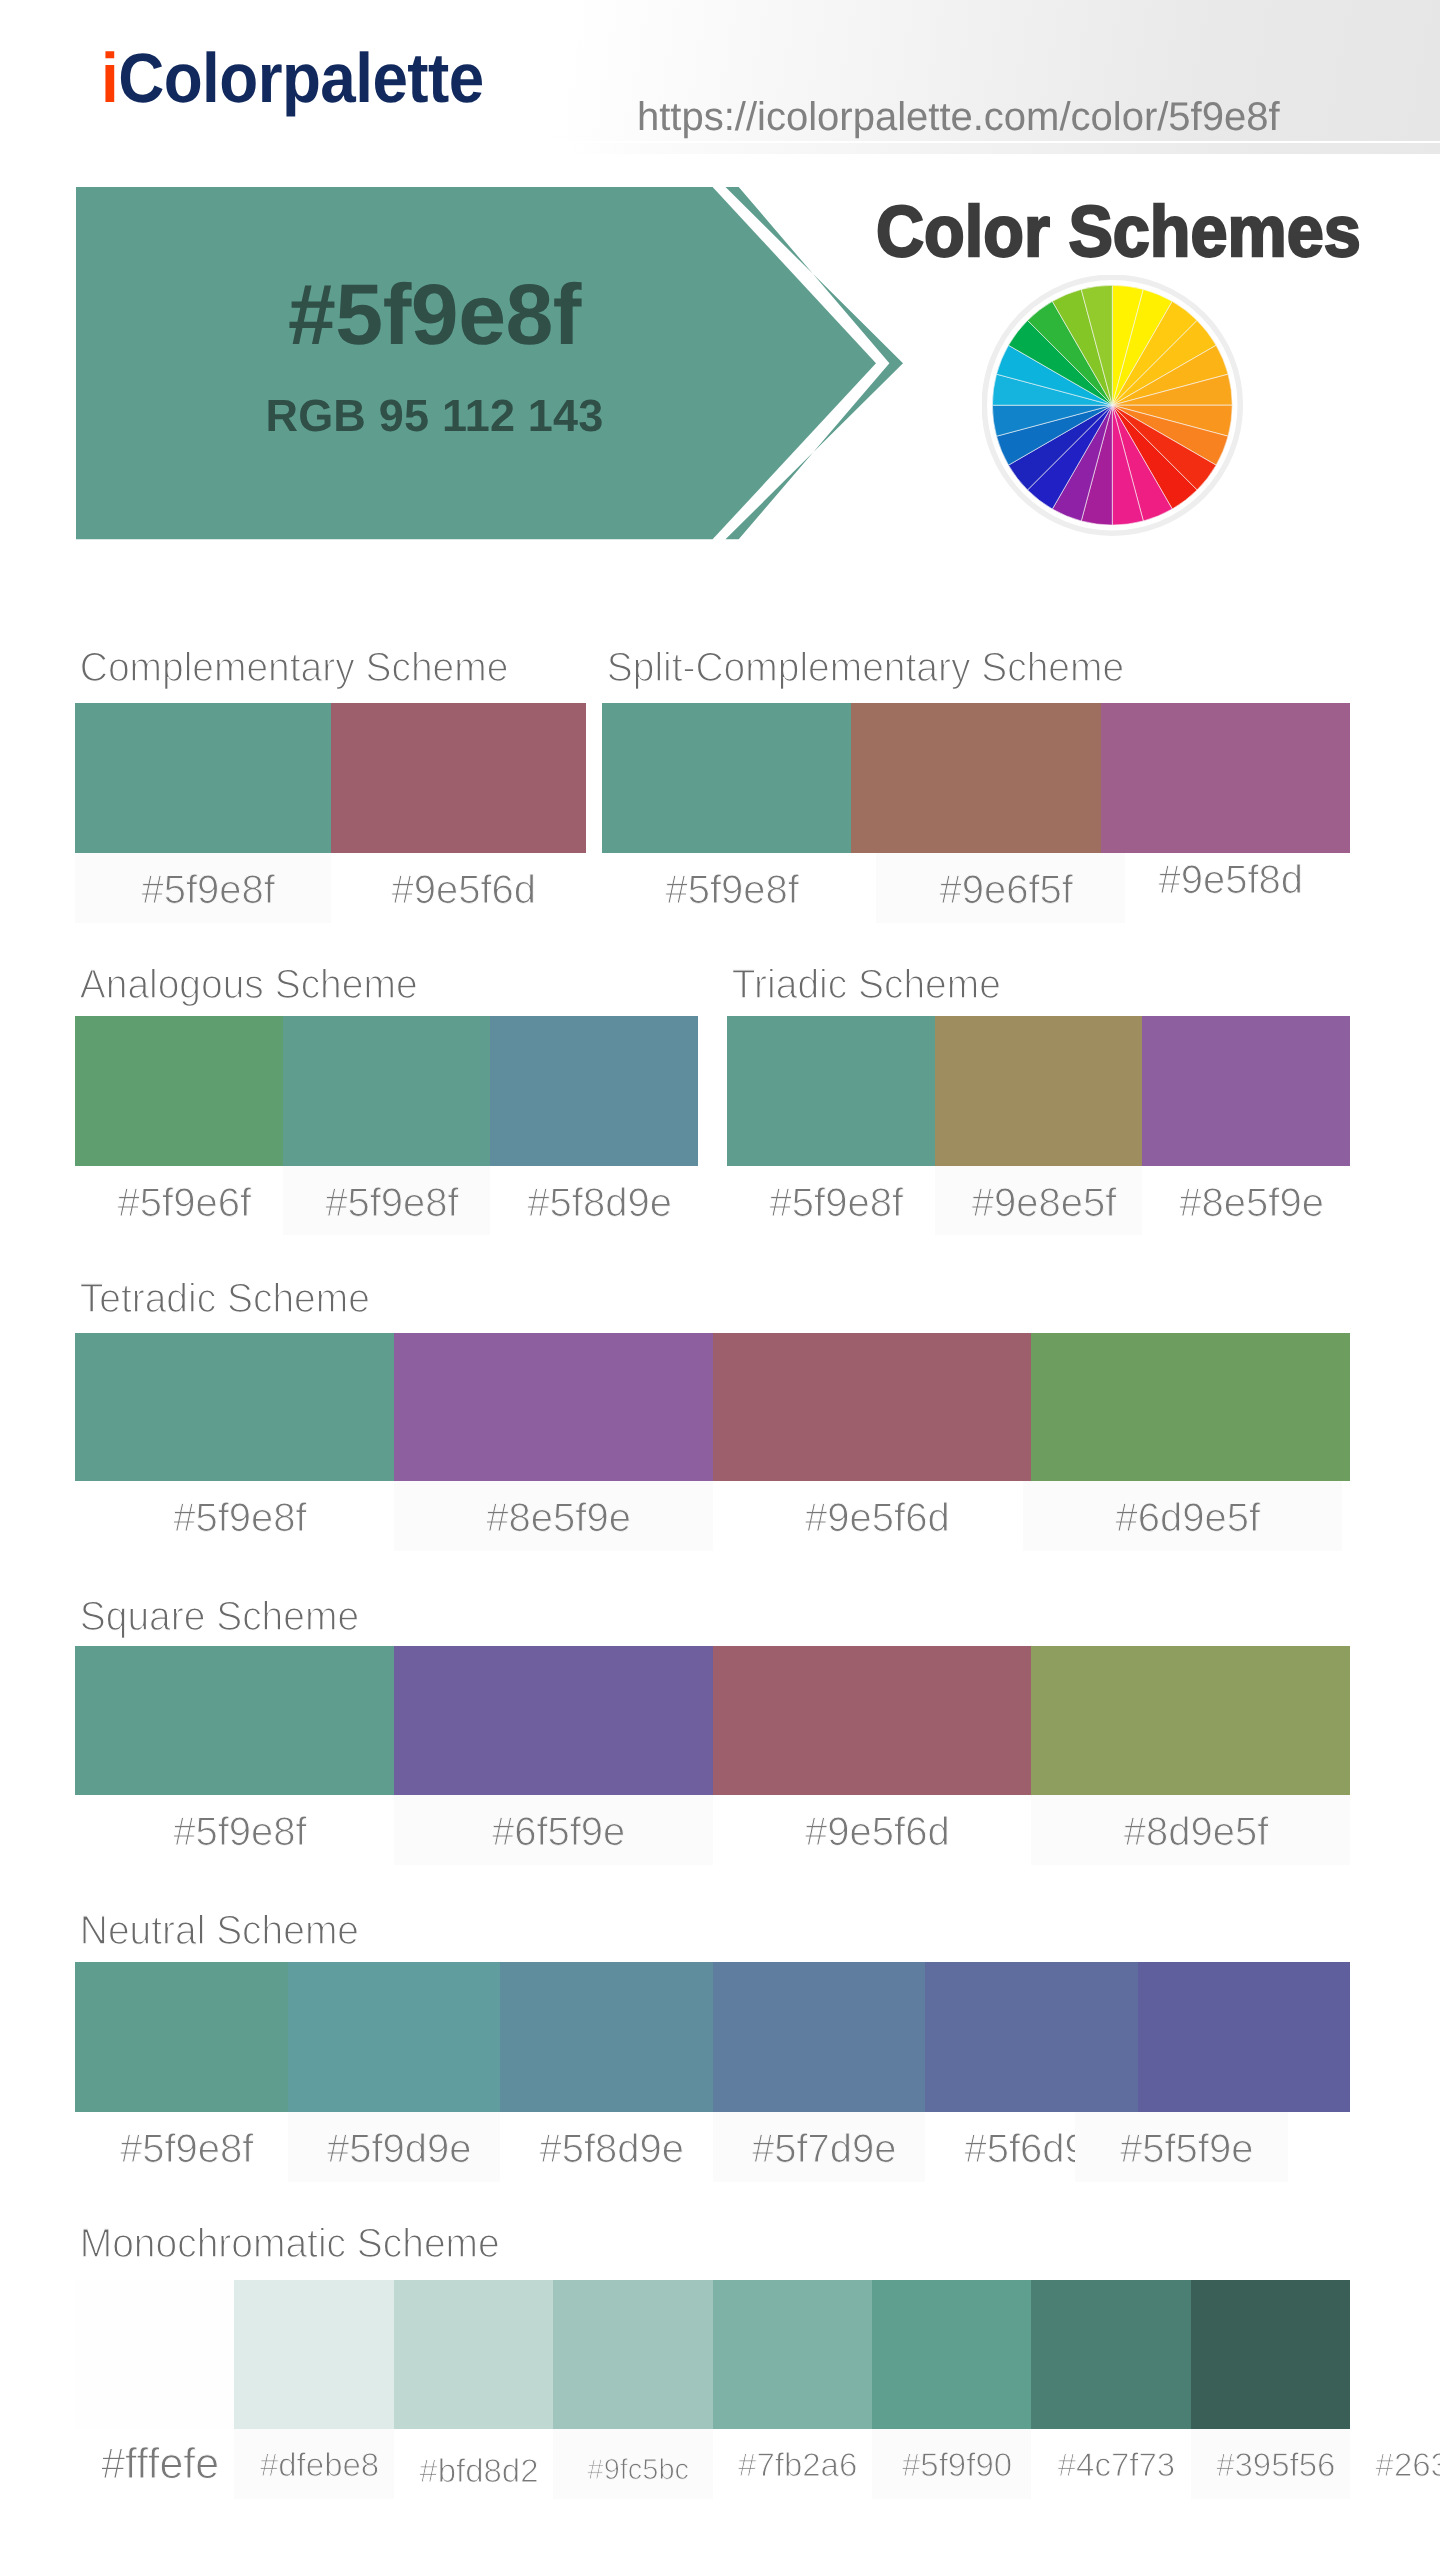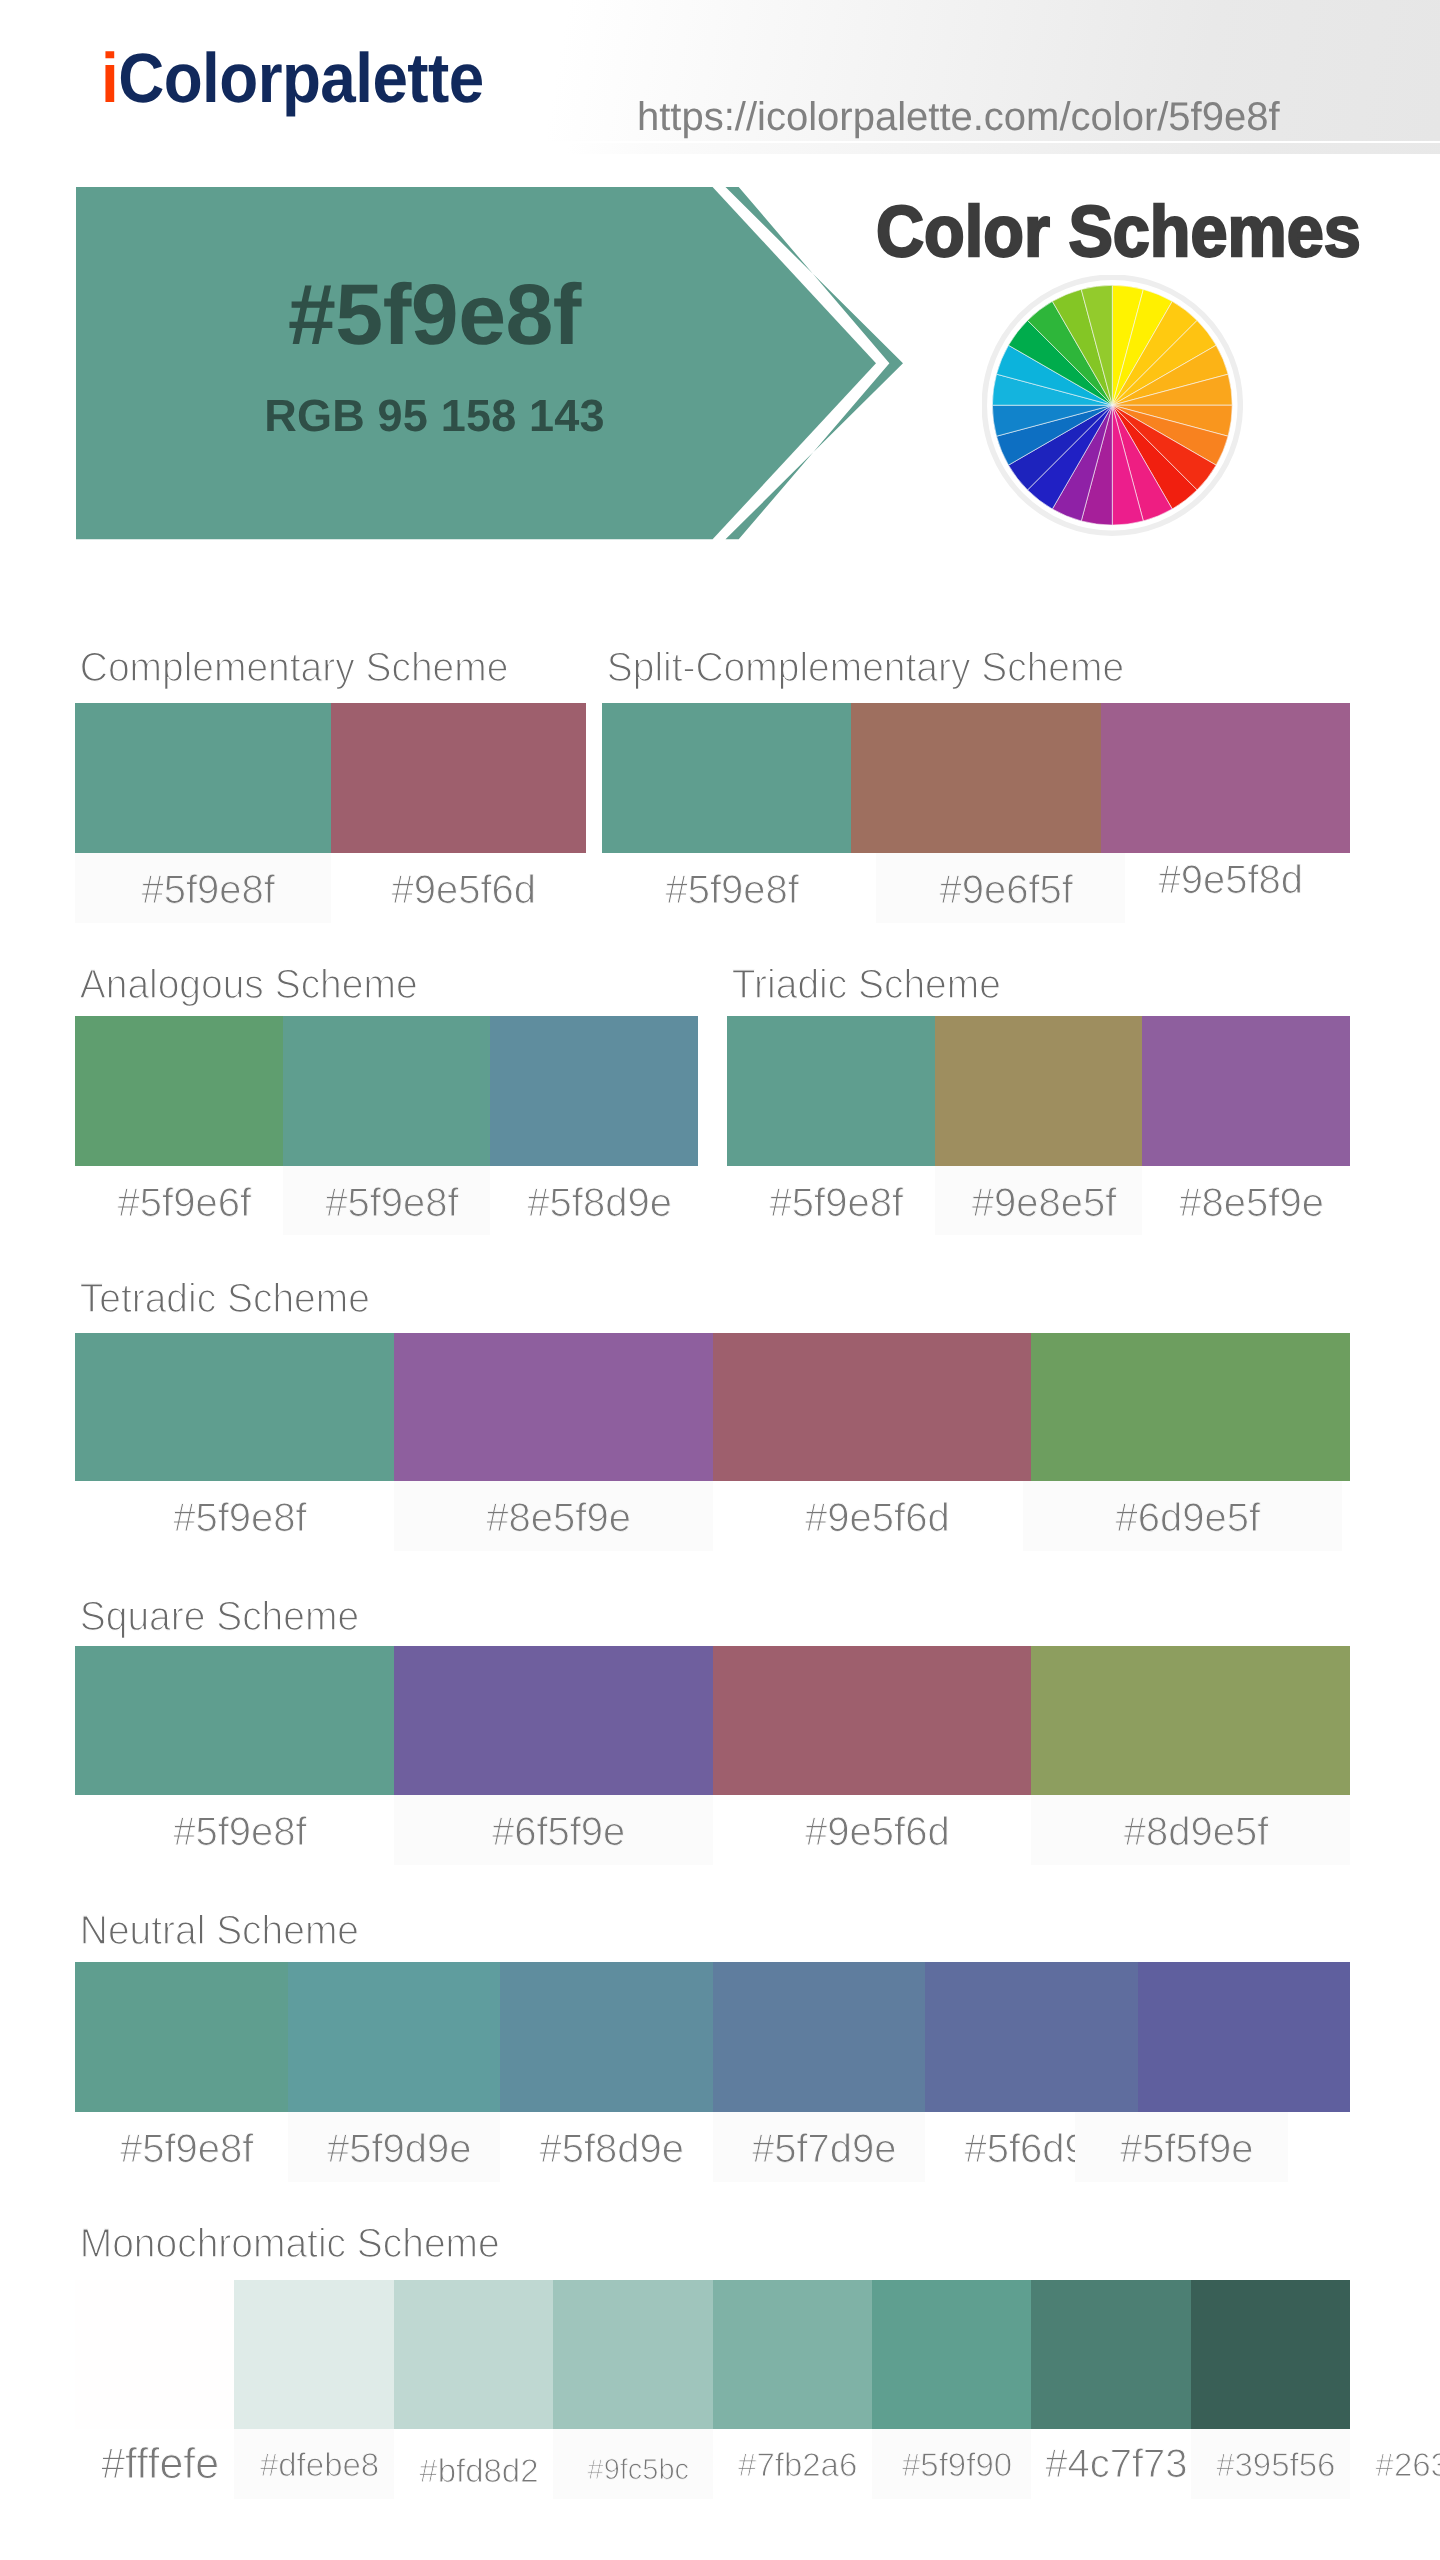--- a/index.html
+++ b/index.html
@@ -55,21 +55,21 @@
   <div class="topbar"></div>
   <div class="topbar-shadow"></div>
   <div class="logo"><span class="acc">i</span><span class="rest">Colorpalette</span></div>
   <div class="url">https://icolorpalette.com/color/5f9e8f</div>
 
   <svg class="hero-arrow" viewBox="0 0 828 353">
       <path fill="#5f9e8f" d="M0,0 L636.6,0 L800,176.3 L636.6,352.3 L0,352.3 Z"></path>
       <path fill="#5f9e8f" d="M649.5,0 L827,176.3 L649.5,352.3 L662.7,352.3 L813.4,176.3 L662.7,0 Z"></path>
     </svg>
   <div class="hero-hex">#5f9e8f</div>
-  <div class="hero-rgb">RGB 95 158 143</div>
+  <div class="hero-rgb">RGB 95 112 143</div>
   <div class="hero-title">Color Schemes</div>
   <svg class="wheel" viewBox="0 0 261 261">
       <circle cx="130.3" cy="130.2" r="128.0" fill="none" stroke="#eeeeee" stroke-width="5.5"></circle>
       <path fill="#fff300" stroke="#f6f6f6" stroke-width="0.6" d="M130.3,130.2 L130.30,10.30 A119.9,119.9 0 0 1 161.33,14.39 Z"></path>
       <path fill="#fff000" stroke="#f6f6f6" stroke-width="0.6" d="M130.3,130.2 L161.33,14.39 A119.9,119.9 0 0 1 190.25,26.36 Z"></path>
       <path fill="#ffca10" stroke="#f6f6f6" stroke-width="0.6" d="M130.3,130.2 L190.25,26.36 A119.9,119.9 0 0 1 215.08,45.42 Z"></path>
       <path fill="#fec312" stroke="#f6f6f6" stroke-width="0.6" d="M130.3,130.2 L215.08,45.42 A119.9,119.9 0 0 1 234.14,70.25 Z"></path>
       <path fill="#fcb316" stroke="#f6f6f6" stroke-width="0.6" d="M130.3,130.2 L234.14,70.25 A119.9,119.9 0 0 1 246.11,99.17 Z"></path>
       <path fill="#faa61c" stroke="#f6f6f6" stroke-width="0.6" d="M130.3,130.2 L246.11,99.17 A119.9,119.9 0 0 1 250.20,130.20 Z"></path>
       <path fill="#f9961e" stroke="#f6f6f6" stroke-width="0.6" d="M130.3,130.2 L250.20,130.20 A119.9,119.9 0 0 1 246.11,161.23 Z"></path>
@@ -173,18 +173,18 @@
         <div class="sbar" style="left:637.5px;top:2280px;width:159.375px;height:149px;background:#7fb2a6"></div>
         <div class="sbar" style="left:796.875px;top:2280px;width:159.375px;height:149px;background:#5f9f90"></div>
         <div class="sbar" style="left:956.25px;top:2280px;width:159.375px;height:149px;background:#4c7f73"></div>
         <div class="sbar" style="left:1115.625px;top:2280px;width:159.375px;height:149px;background:#395f56"></div>
         <div class="slabel" style="left:0px;top:2429px;width:159.375px;height:70px;font-size:43px;padding-top:0px">#fffefe</div>
         <div class="slabel hl" style="left:159.375px;top:2429px;width:159.375px;height:70px;font-size:33px;padding-top:0px">#dfebe8</div>
         <div class="slabel" style="left:318.75px;top:2429px;width:159.375px;height:70px;font-size:33px;padding-top:12px">#bfd8d2</div>
         <div class="slabel hl" style="left:478.125px;top:2429px;width:159.375px;height:70px;font-size:29px;padding-top:12px">#9fc5bc</div>
         <div class="slabel" style="left:637.5px;top:2429px;width:159.375px;height:70px;font-size:33px;padding-top:0px">#7fb2a6</div>
         <div class="slabel hl" style="left:796.875px;top:2429px;width:159.375px;height:70px;font-size:33px;padding-top:0px">#5f9f90</div>
-        <div class="slabel" style="left:956.25px;top:2429px;width:159.375px;height:70px;font-size:40px;padding-top:0px">#4c7f73</div>
+        <div class="slabel" style="left:956.25px;top:2429px;width:159.375px;height:70px;font-size:33px;padding-top:0px">#4c7f73</div>
         <div class="slabel hl" style="left:1115.625px;top:2429px;width:159.375px;height:70px;font-size:33px;padding-top:0px">#395f56</div>
         <div class="slabel" style="left:1275px;top:2429px;width:159.375px;height:70px;font-size:33px;padding-top:0px">#263f36</div>
       </div>
     </div>
 </div>
 
 </body></html>

